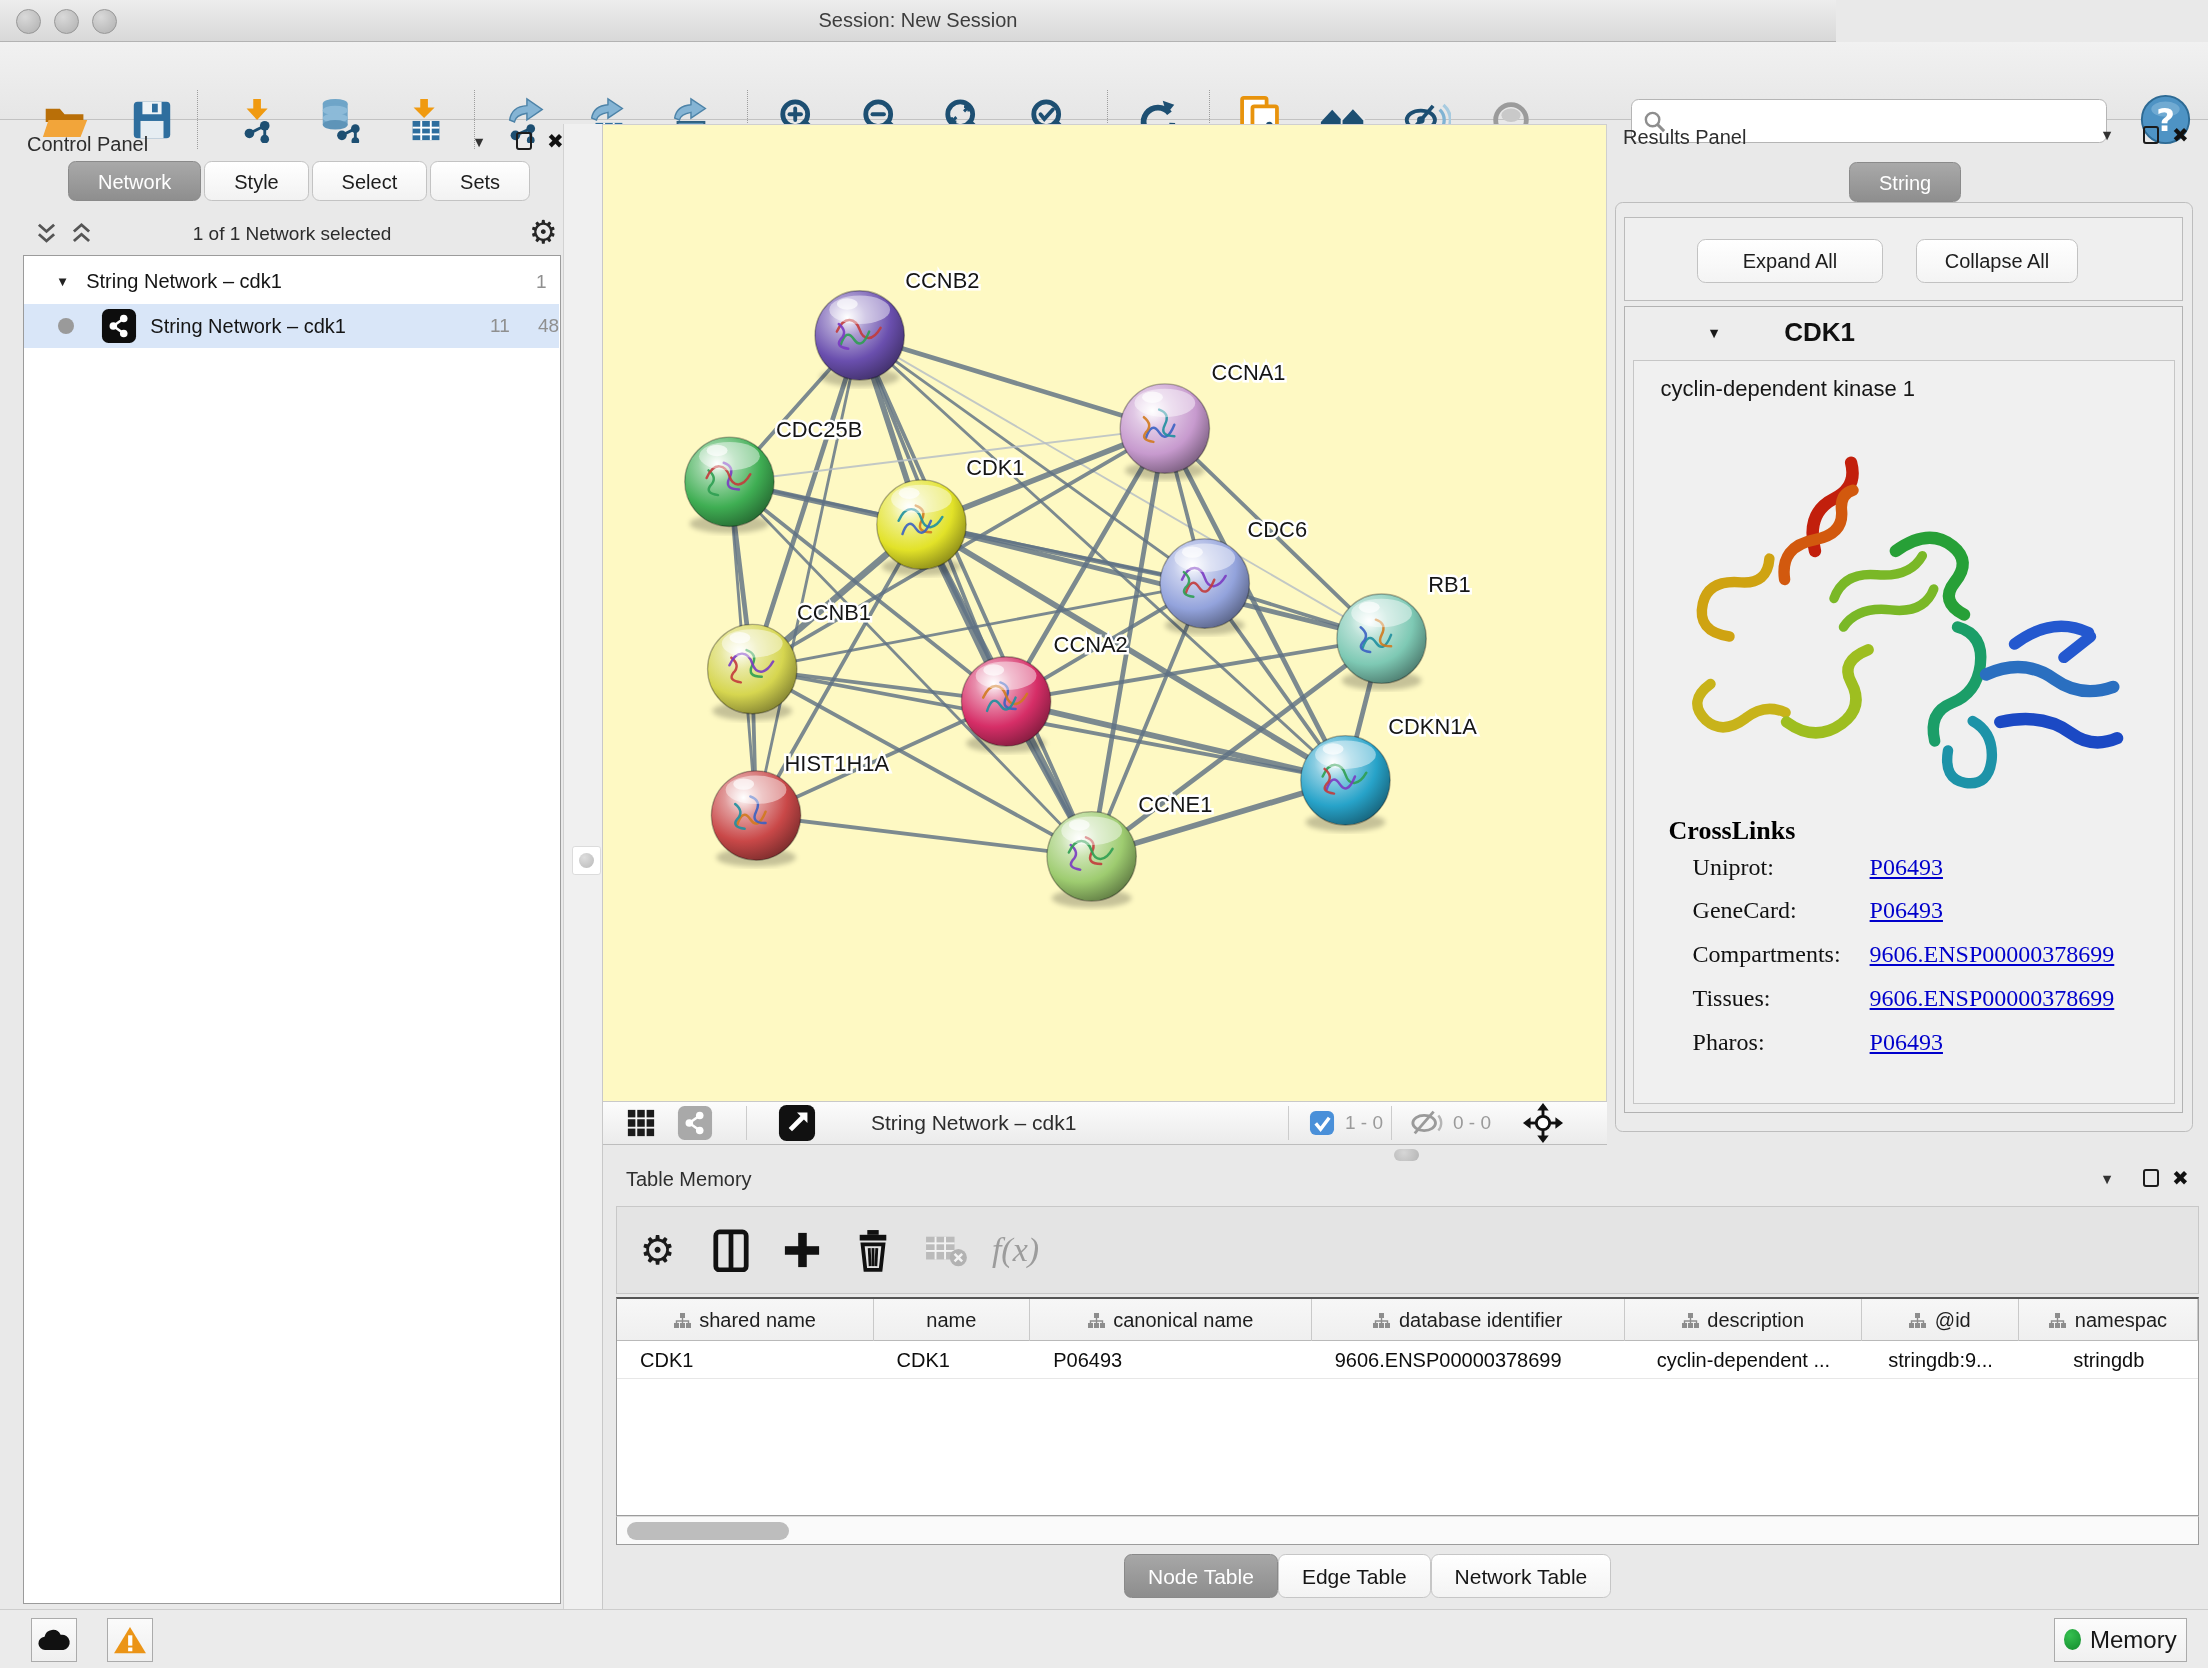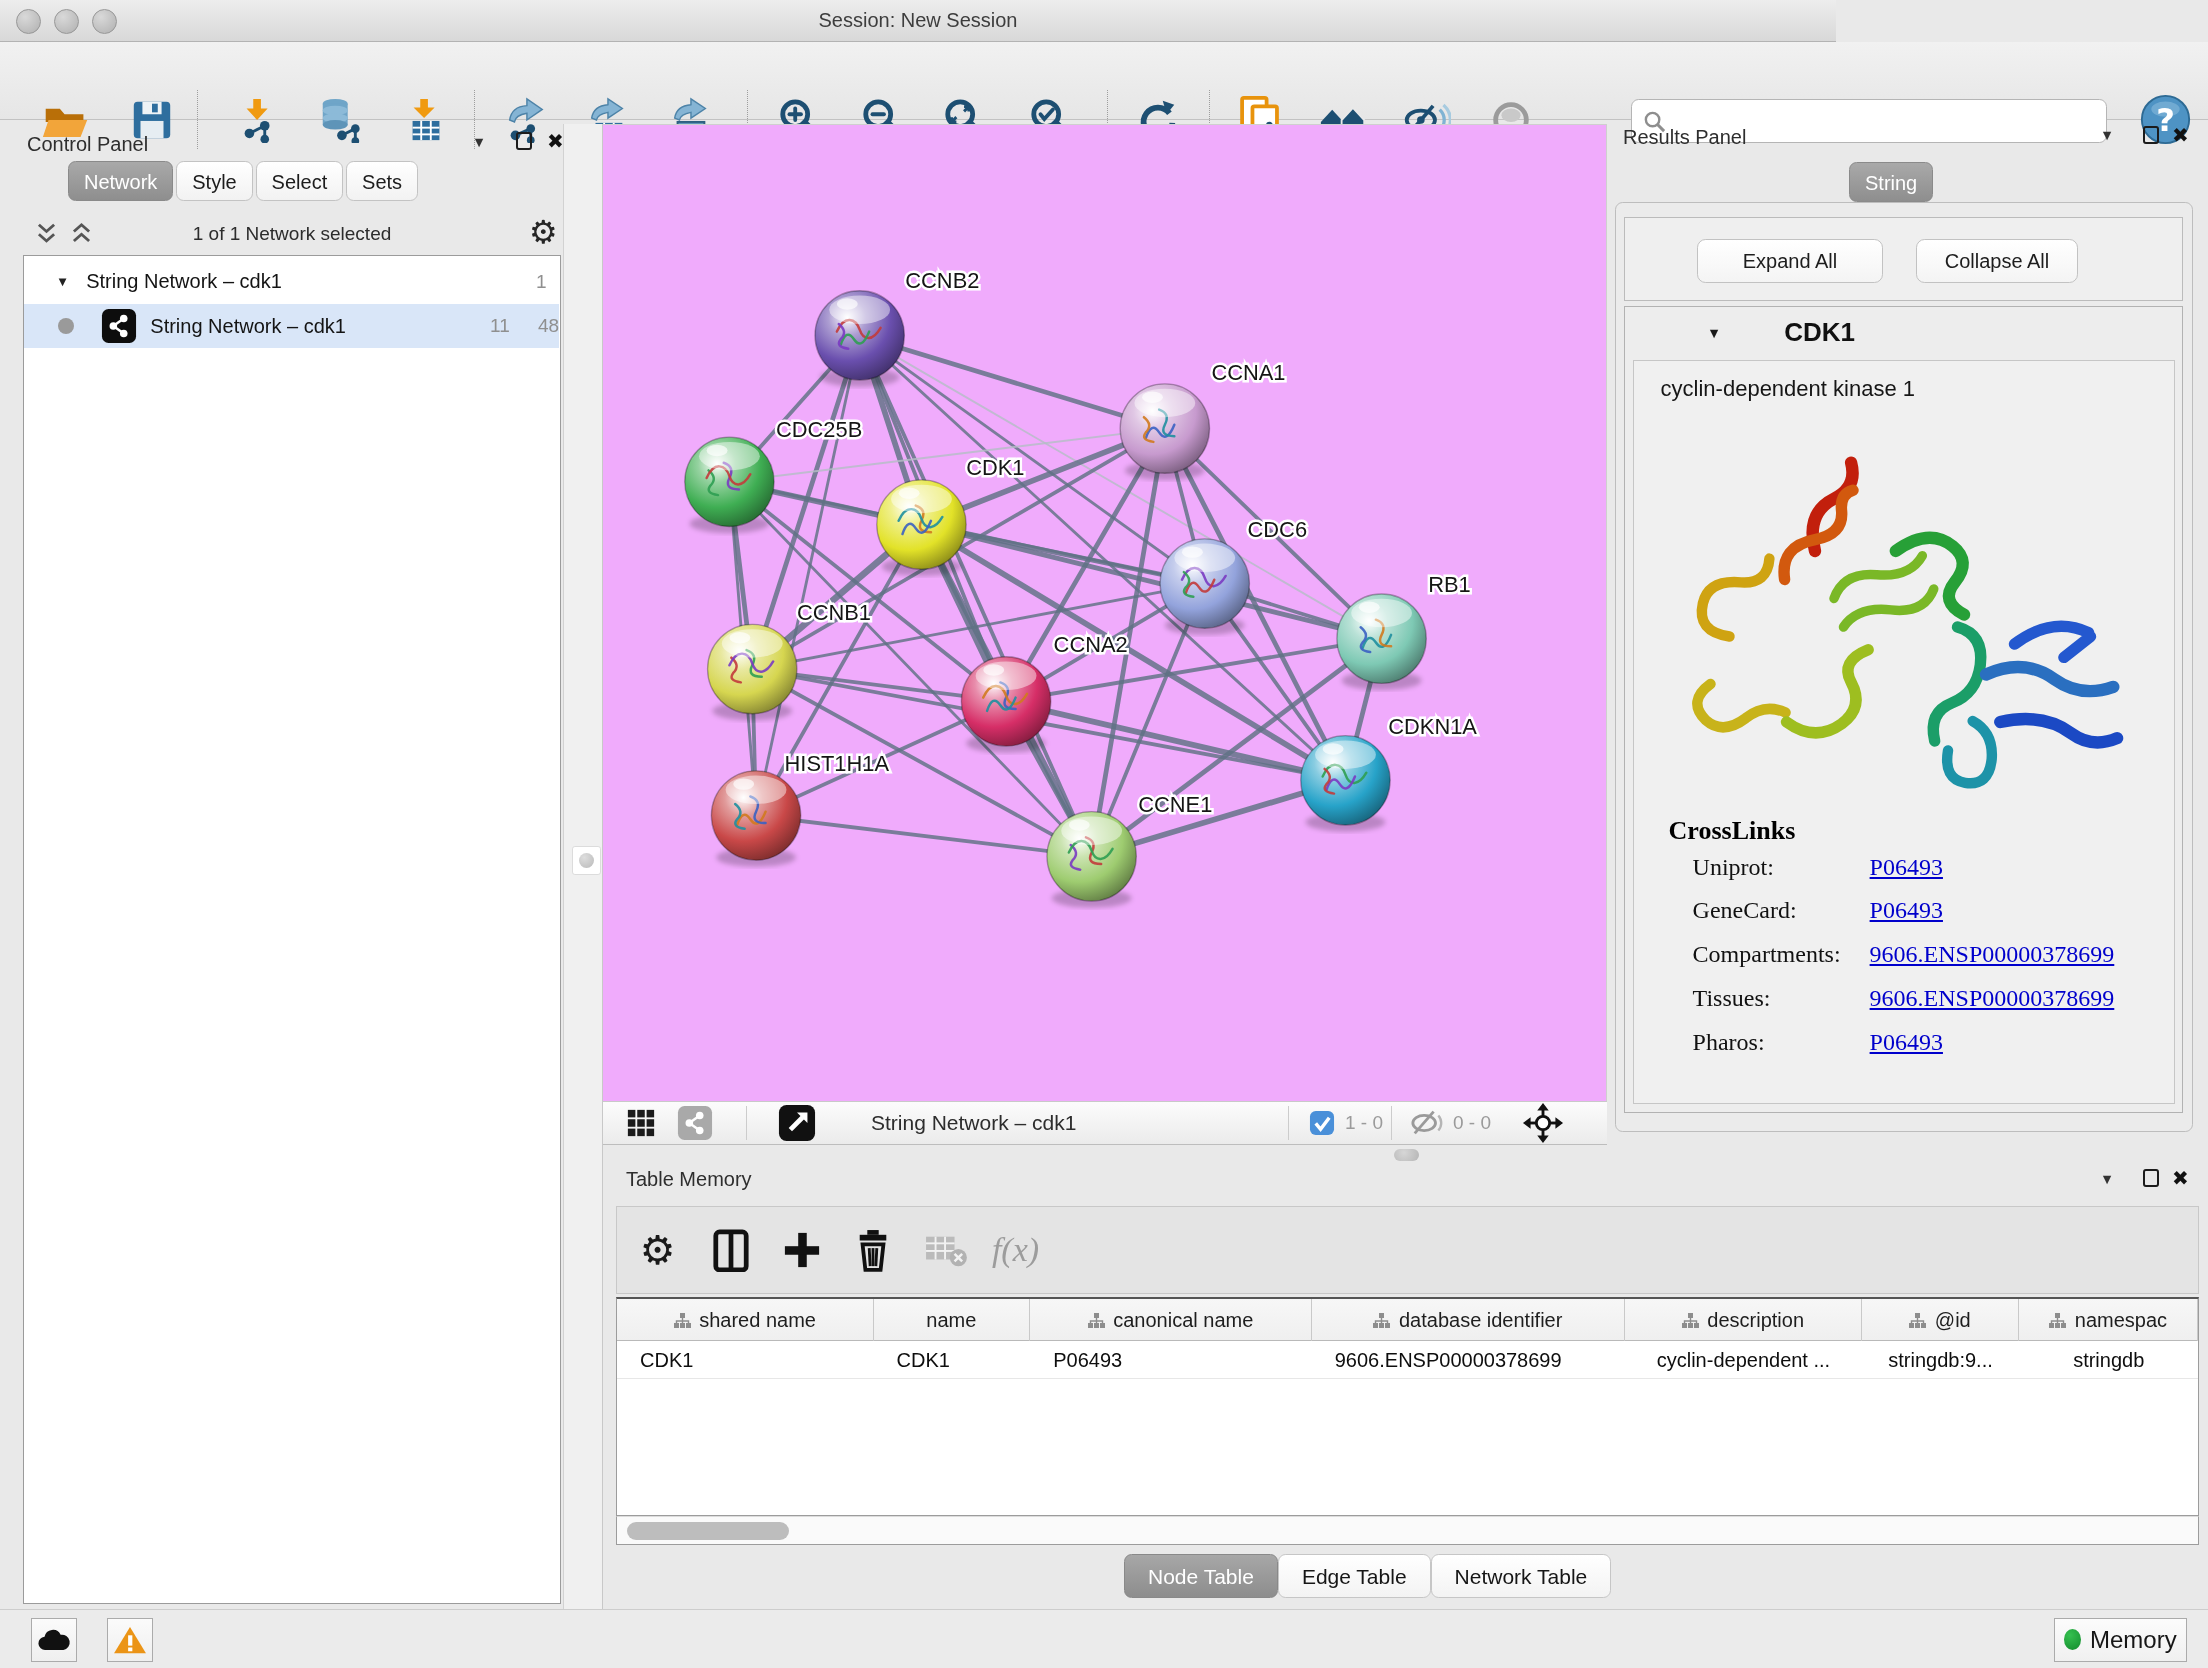--- a/index.html
+++ b/index.html
@@ -24,36 +24,36 @@
   #search-input { border:none; outline:none; font-size:19px; width:418px; background:transparent; }
 
   .glyph { font-family:"DejaVu Sans",sans-serif; }
 
   
   .panel-title { font-size:20px; color:#2e2e2e; }
   .pbtn-tri { font-size:14.3px; color:#333; }
   .pbtn-sq { width:16px; height:18px; border:2.4px solid #1c1c1c; border-radius:2.9px; }
   .pbtn-x { font-size:20px; color:#111; font-weight:bold; font-family:"DejaVu Sans",sans-serif; }
 
-  .tab { height:40px; line-height:40px; padding:0 15px; font-size:20px; color:#1c1c1c;
+  .tab { height:40px; line-height:40px; padding:0 29px; font-size:20px; color:#1c1c1c;
     background:linear-gradient(#ffffff,#f2f2f2); border:1px solid #c3c3c3; border-radius:7.6px; margin-right:2.9px; }
   .tab.sel { background:linear-gradient(#a9a9a9,#8e8e8e); color:#fff; border-color:#8a8a8a; }
 
   
   #cp-tabs { left:68px; top:161px; display:flex; }
   #cp-statusrow { left:23px; top:217px; width:538px; height:36px; }
   #cp-status { position:absolute; left:0; width:100%; text-align:center; font-size:19px; color:#2c2c2c; top:5.7px; }
   #cp-tree { left:23px; top:255px; width:538px; height:1349px; background:#fff; border:1.9px solid #9b9b9b; }
   .tree-row { position:absolute; left:0; width:535px; height:44px; display:flex; align-items:center; }
   .tree-row.sel { background:#d9e6f8; }
   .tree-label { font-size:20px; color:#141414; }
   .tree-num { position:absolute; font-size:19px; color:#8f8f8f; }
 
   
-  #net-canvas { left:603px; top:124px; width:1004px; height:978px; background:#f0abfc; border:1px solid #cfcfcf; border-left:none; }
+  #net-canvas { left:603px; top:124px; width:1004px; height:978px; background:#fef9c3; border:1px solid #cfcfcf; border-left:none; }
   #vsplit { left:563px; top:124px; width:40px; height:1486px; background:#f0f0f0;
     border-left:1px solid #d2d2d2; border-right:1px solid #c8c8c8; }
   #vsplit-grip { left:572px; top:846px; width:28.5px; height:28.5px; background:#fff; border:1px solid #dcdcdc; border-radius:2.9px; }
   #vsplit-grip div { margin:5.7px; width:15px; height:15px; border-radius:50%; background:radial-gradient(circle at 35% 30%,#dedede,#b9b9b9); }
   #rgrip { left:1586px; top:623px; width:17px; height:17px; border-radius:50%; background:radial-gradient(circle at 35% 30%,#e2e2e2,#bcbcbc); }
   #net-footer { left:603px; top:1101px; width:1004px; height:44px;
     background:linear-gradient(#fcfcfc,#ebebeb); border-top:1px solid #c9c9c9; border-bottom:1px solid #bdbdbd; }
   .nf-item { position:absolute; top:0; height:42px; display:flex; align-items:center; }
   .nf-sep { position:absolute; top:3.8px; height:34px; border-left:1px solid #cccccc; }
   #nf-name { font-size:21px; color:#2d2d2d; }

